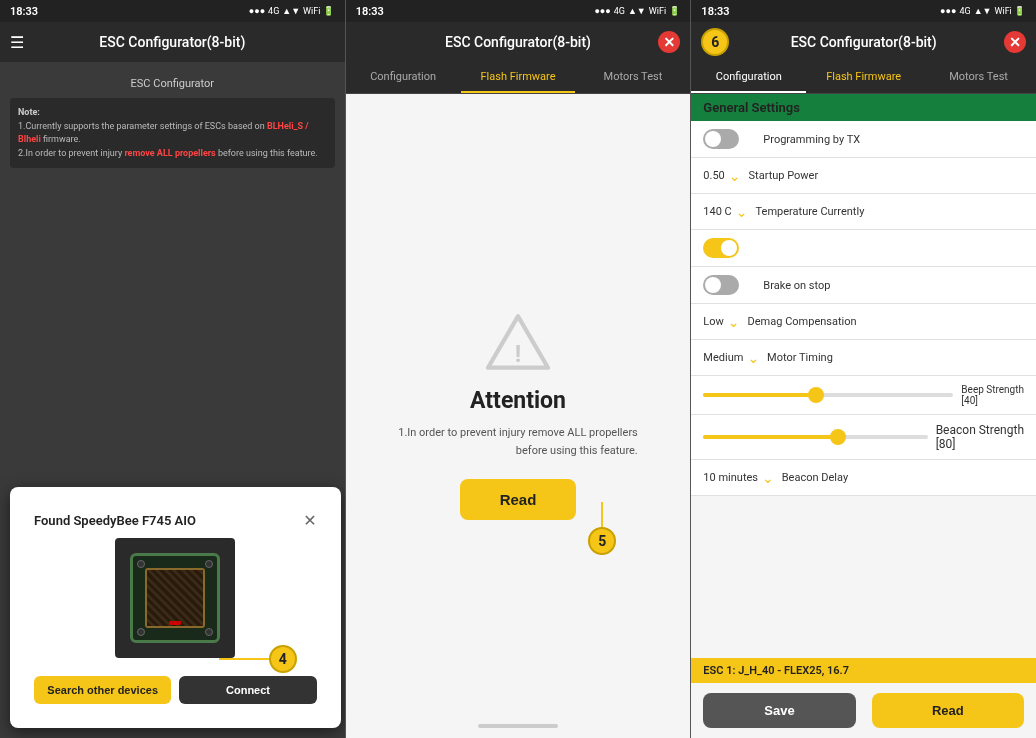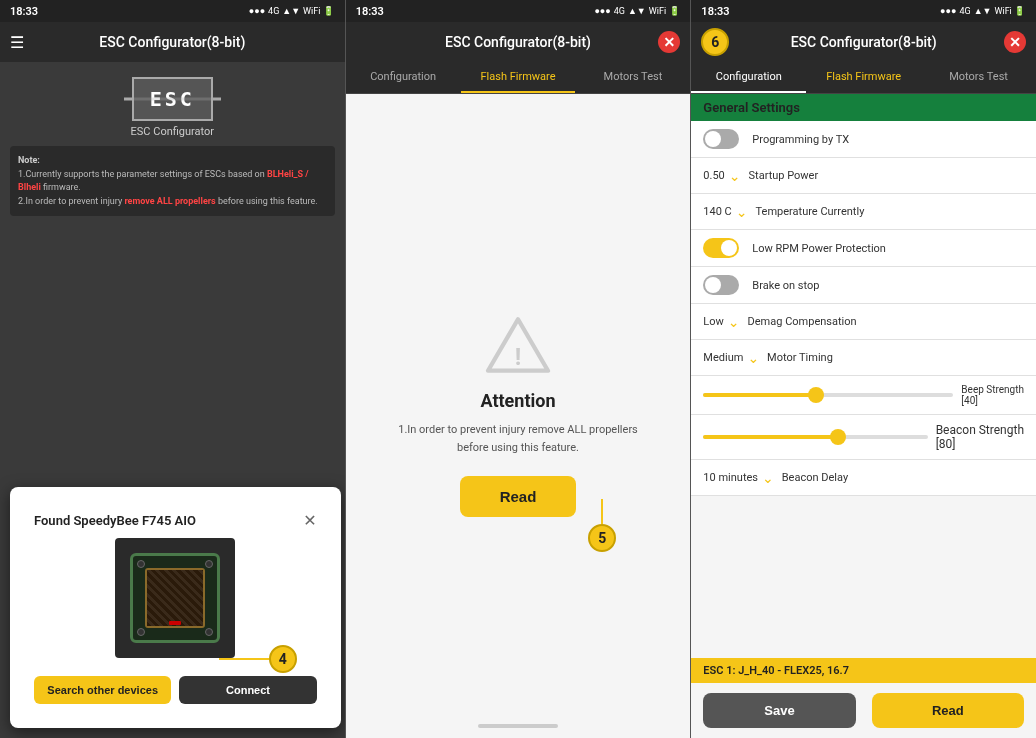--- a/index.html
+++ b/index.html
@@ -126,22 +126,22 @@
     .screen2-content {
       flex: 1; background: #f5f5f5;
       display: flex; flex-direction: column;
       align-items: center; justify-content: center;
       padding: 20px;
       position: relative;
     }
     .attention-icon {
       width: 70px; height: 60px; margin-bottom: 15px;
     }
-    .attention-title { font-size: 18px; font-weight: bold; color: #222; margin-bottom: 10px; }
-    .attention-text { font-size: 11px; color: #555; text-align: center; line-height: 1.6; margin-bottom: 20px; }
+    .attention-title { font-size: 23px; font-weight: bold; color: #222; margin-bottom: 10px; }
+    .attention-text { font-size: 11px; color: #555; text-align: right; line-height: 1.6; margin-bottom: 20px; }
     .read-btn {
       background: #f5c518; border: none; border-radius: 8px;
       padding: 12px 40px; font-size: 15px; font-weight: 600; cursor: pointer; color: #222;
     }
     .screen2-bottom { position: absolute; bottom: 10px; left: 0; right: 0; height: 4px; display: flex; justify-content: center; }
     .scroll-indicator { width: 80px; height: 4px; background: #ccc; border-radius: 2px; }
     
     .screen3-content {
       flex: 1; background: #f5f5f5;
       display: flex; flex-direction: column;
@@ -150,21 +150,21 @@
     .section-header {
       background: #15803d; padding: 6px 12px;
       font-size: 13px; font-weight: 600; color: #222;
     }
     .settings-list { padding: 0; }
     .setting-row {
       display: flex; align-items: center;
       padding: 8px 12px; border-bottom: 1px solid #e0e0e0;
       background: #fff; min-height: 36px;
     }
-    .setting-label { font-size: 11px; color: #333; flex: 1; margin-left: 13px; }
+    .setting-label { font-size: 11px; color: #333; flex: 1; margin-left: 24px; }
     .setting-label-right { font-size: 11px; color: #333; margin-left: 8px; }
     .toggle {
       width: 36px; height: 20px; border-radius: 10px;
       position: relative; cursor: pointer; flex-shrink: 0;
     }
     .toggle.off { background: #aaa; }
     .toggle.on { background: #f5c518; }
     .toggle-knob {
       width: 16px; height: 16px; border-radius: 50%; background: #fff;
       position: absolute; top: 2px; transition: left 0.2s;
@@ -228,26 +228,20 @@
         <span>WiFi</span>
         <span>🔋</span>
       </div>
     </div>
     <div class="top-bar">
       <span class="hamburger-icon">☰</span>
       <span class="top-bar-title">ESC  Configurator(8-bit)</span>
     </div>
     <div class="screen1-content">
       <div style="display:flex;flex-direction:column;align-items:center;margin-bottom:8px;">
-        <div style="background:#555;border:2px solid #aaa;padding:8px 16px;display:flex;align-items:center;gap:0;margin-bottom:4px;position:relative;">
-          <span style="position:absolute;left:-10px;top:50%;transform:translateY(-50%);width:10px;height:3px;background:#aaa;display:block;"></span>
-          <span style="font-size:20px;font-weight:900;color:#fff;letter-spacing:3px;font-family:monospace;">ESC</span>
-          <span style="position:absolute;right:-10px;top:50%;transform:translateY(-50%);width:10px;height:3px;background:#aaa;display:block;"></span>
-          <span style="position:absolute;left:0;right:0;top:50%;transform:translateY(-50%);height:3px;background:rgba(170,170,170,0.3);pointer-events:none;"></span>
-        </div>
         <span style="color:#ccc;font-size:11px;">ESC  Configurator</span>
       </div>
       <div class="note-box">
         <span style="font-weight:bold;color:#ccc;">Note:</span><br>
         <span style="color:#bbb;">1.Currently supports the parameter settings of ESCs based on </span><span style="color:#f44;font-weight:bold;">BLHeli_S / Blheli</span><span style="color:#bbb;"> firmware.</span><br>
         <span style="color:#bbb;">2.In order to prevent injury </span><span style="color:#f44;font-weight:bold;">remove ALL propellers</span><span style="color:#bbb;"> before using this feature.</span>
       </div>
 
       <div class="device-popup">
         <div class="device-popup-header">
@@ -372,21 +366,20 @@
             <span>140 C</span>
             <span class="chevron">⌄</span>
           </span>
           <span class="setting-label-right">Temperature Currently</span>
         </div>
 
         <div class="setting-row">
           <div class="toggle on">
             <div class="toggle-knob"></div>
           </div>
-          <span class="setting-label">Low RPM Power Protection</span>
         </div>
 
         <div class="setting-row">
           <div class="toggle off">
             <div class="toggle-knob"></div>
           </div>
           <span class="setting-label">Brake on stop</span>
         </div>
 
         <div class="setting-row">

